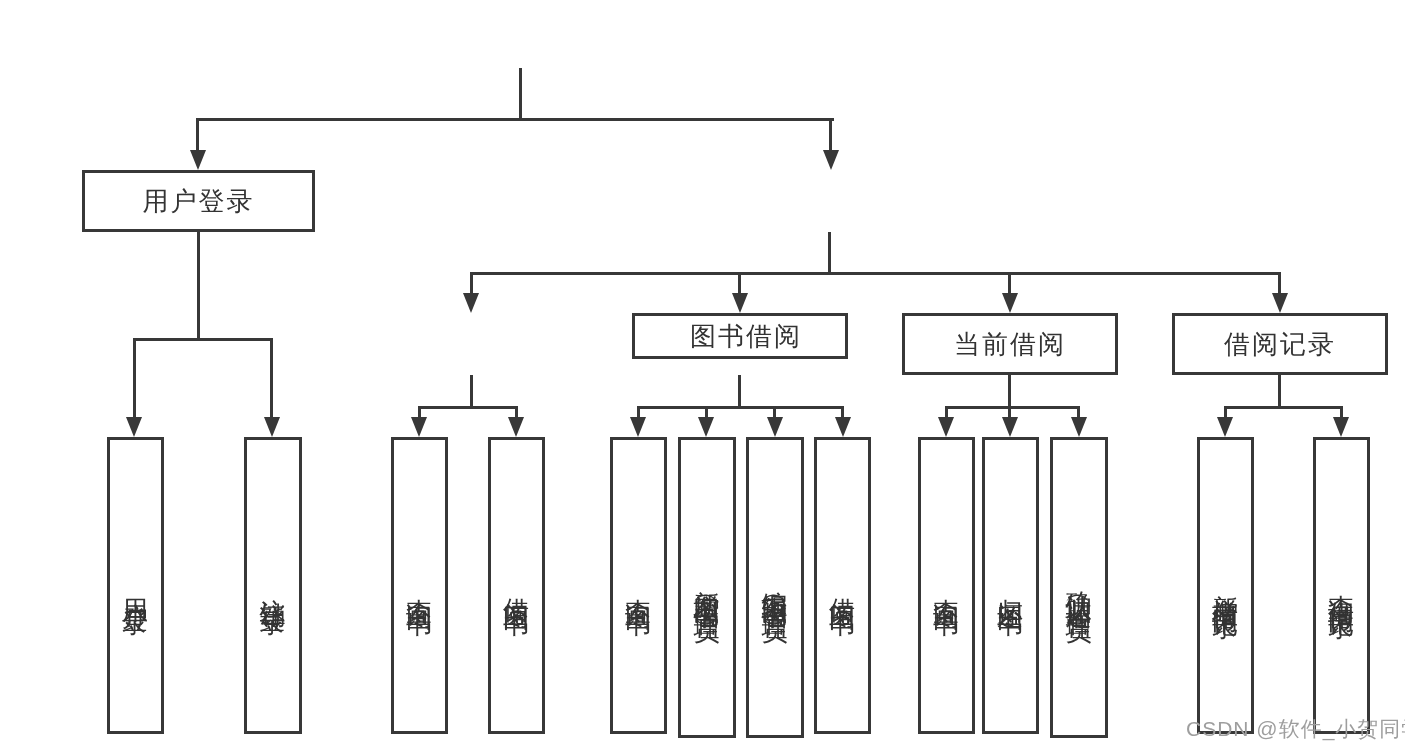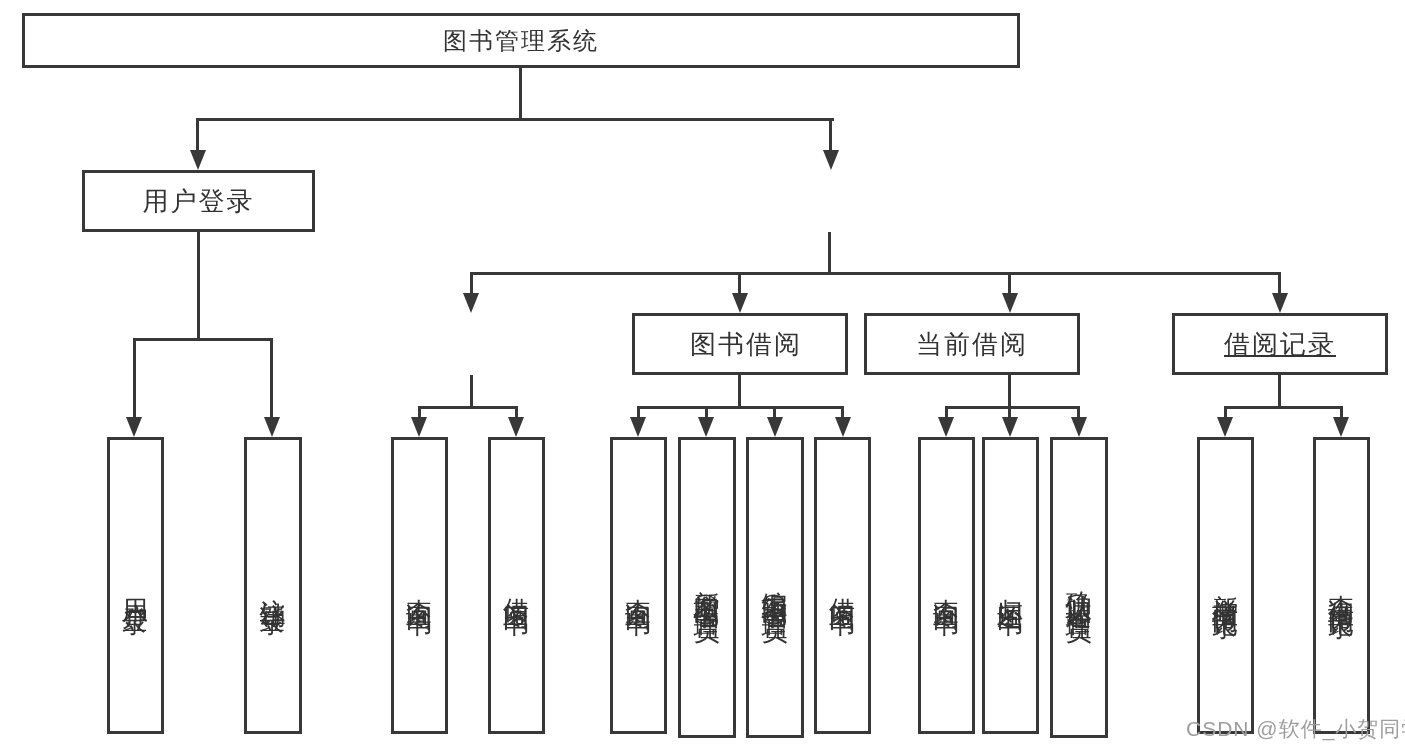--- a/index.html
+++ b/index.html
@@ -48,21 +48,20 @@
     letter-spacing:1px;
     white-space:nowrap;
     z-index:5;
   }
 </style>
 </head>
 <body>
 
 <div class="canvas">
 
-  <div class="box h root" style="left:22px;top:13px;width:998px;height:55px;">图书管理系统</div>
 
   <div class="ln" style="left:519px;top:68px;width:3px;height:50px;"></div>
   <div class="ln" style="left:197px;top:118px;width:637px;height:3px;"></div>
   <div class="ln" style="left:196px;top:118px;width:3px;height:34px;"></div>
   <div class="ar" style="left:190px;top:150px;"></div>
   <div class="ln" style="left:829px;top:118px;width:3px;height:34px;"></div>
   <div class="ar" style="left:823px;top:150px;"></div>
 
   <div class="box h" style="left:82px;top:170px;width:233px;height:62px;">用户登录</div>
 
@@ -77,23 +76,23 @@
   <div class="ln" style="left:470px;top:272px;width:811px;height:3px;"></div>
   <div class="ln" style="left:470px;top:272px;width:3px;height:23px;"></div>
   <div class="ar" style="left:463px;top:293px;"></div>
   <div class="ln" style="left:738px;top:272px;width:3px;height:23px;"></div>
   <div class="ar" style="left:732px;top:293px;"></div>
   <div class="ln" style="left:1008px;top:272px;width:3px;height:23px;"></div>
   <div class="ar" style="left:1002px;top:293px;"></div>
   <div class="ln" style="left:1278px;top:272px;width:3px;height:23px;"></div>
   <div class="ar" style="left:1272px;top:293px;"></div>
 
-  <div class="box h" style="left:632px;top:313px;width:216px;height:62px;padding-left:12px;">图书借阅</div>
-  <div class="box h" style="left:864px;top:313px;width:216px;height:62px;">当前借阅</div>
-  <div class="box h" style="left:1172px;top:313px;width:216px;height:62px;text-decoration:underline;">借阅记录</div>
+  <div class="box h" style="left:632px;top:313px;width:216px;height:46px;padding-left:12px;">图书借阅</div>
+  <div class="box h" style="left:902px;top:313px;width:216px;height:62px;">当前借阅</div>
+  <div class="box h" style="left:1172px;top:313px;width:216px;height:62px;">借阅记录</div>
 
   <div class="ln" style="left:470px;top:375px;width:3px;height:31px;"></div>
   <div class="ln" style="left:419px;top:406px;width:98px;height:3px;"></div>
   <div class="ln" style="left:418px;top:406px;width:3px;height:13px;"></div>
   <div class="ar" style="left:411px;top:417px;"></div>
   <div class="ln" style="left:515px;top:406px;width:3px;height:13px;"></div>
   <div class="ar" style="left:508px;top:417px;"></div>
 
   <div class="ln" style="left:738px;top:375px;width:3px;height:31px;"></div>
   <div class="ln" style="left:638px;top:406px;width:206px;height:3px;"></div>

